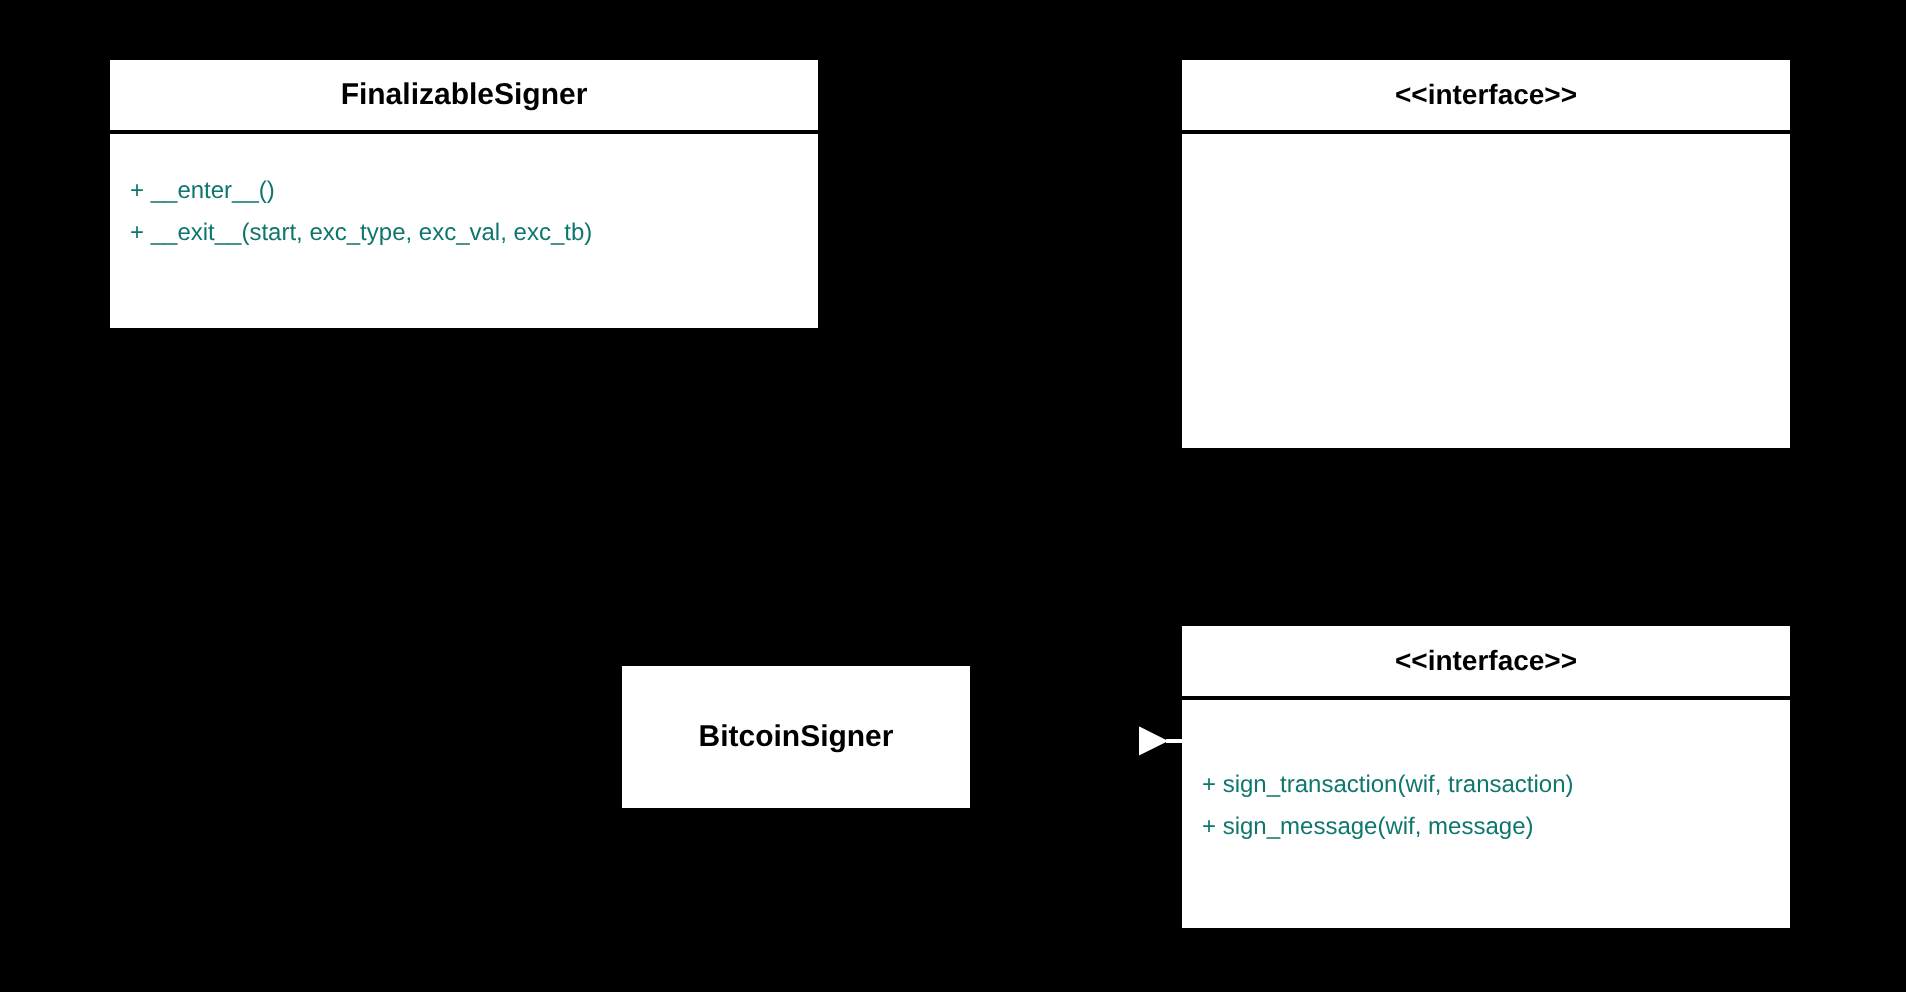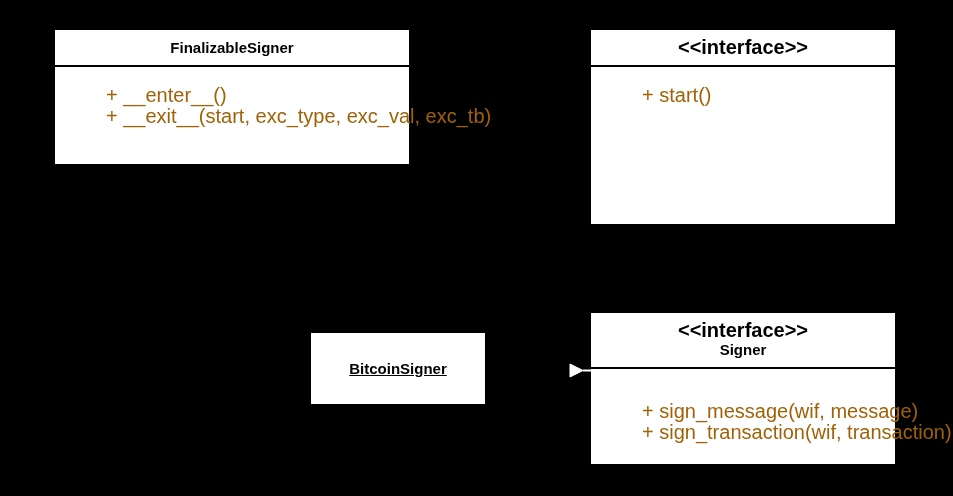--- a/index.html
+++ b/index.html
@@ -34,50 +34,48 @@
     font-size: 15px;
     line-height: 19px;
     padding: 8px 6px 8px 6px;
   }
   .uml-header.with-divider {
     border-bottom: 2px solid #000000;
   }
   .uml-stereotype {
     display: block;
     font-weight: bold;
-    font-size: 20px;
+    font-size: 14px;
     line-height: 19px;
   }
   .uml-name {
     display: block;
     font-weight: bold;
     font-size: 15px;
     line-height: 19px;
   }
   .uml-compartment {
     box-sizing: border-box;
     padding: 18px 0 0 10px;
   }
   .uml-member {
-    font-size: 20px;
+    font-size: 12px;
     line-height: 21px;
     white-space: nowrap;
-    color: #a16207;
-    margin-left: 41px;
+    color: #0f766e;
   }
 
   
   .uml-box.single {
     display: flex;
     align-items: center;
     justify-content: center;
   }
   .uml-box.single .uml-header {
     padding: 0;
-    text-decoration: underline;
   }
 
   
   .connector {
     position: absolute;
   }
   .connector svg {
     display: block;
     overflow: visible;
   }
@@ -95,38 +93,36 @@
       <div class="uml-member">+ __enter__()</div>
       <div class="uml-member">+ __exit__(start, exc_type, exc_val, exc_tb)</div>
     </div>
   </div>
 
   <div class="uml-box" id="box-secret-manager" style="left:589px; top:28px; width:308px; height:198px;">
     <div class="uml-header with-divider">
       <span class="uml-stereotype">&lt;&lt;interface&gt;&gt;</span>
     </div>
     <div class="uml-compartment">
-      <div class="uml-member">+ start()</div>
     </div>
   </div>
 
   <div class="uml-box single" id="box-bitcoin-signer" style="left:309px; top:331px; width:178px; height:75px;">
     <div class="uml-header">
       <span class="uml-name">BitcoinSigner</span>
     </div>
   </div>
 
   <div class="uml-box" id="box-signer" style="left:589px; top:311px; width:308px; height:155px;">
     <div class="uml-header with-divider">
       <span class="uml-stereotype">&lt;&lt;interface&gt;&gt;</span>
-      <span class="uml-name">Signer</span>
     </div>
     <div class="uml-compartment" style="padding-top:32px;">
+      <div class="uml-member">+ sign_transaction(wif, transaction)</div>
       <div class="uml-member">+ sign_message(wif, message)</div>
-      <div class="uml-member">+ sign_transaction(wif, transaction)</div>
     </div>
   </div>
 
   <div class="connector" style="left:566px; top:360px; width:26px; height:22px;">
     <svg width="26" height="22" viewBox="0 0 26 22" aria-hidden="true">
       <polygon points="4,4 17,10.5 4,17" fill="#ffffff" stroke="#ffffff" stroke-width="1"></polygon>
       <line x1="17" y1="10.5" x2="26" y2="10.5" stroke="#ffffff" stroke-width="2"></line>
     </svg>
   </div>
 

